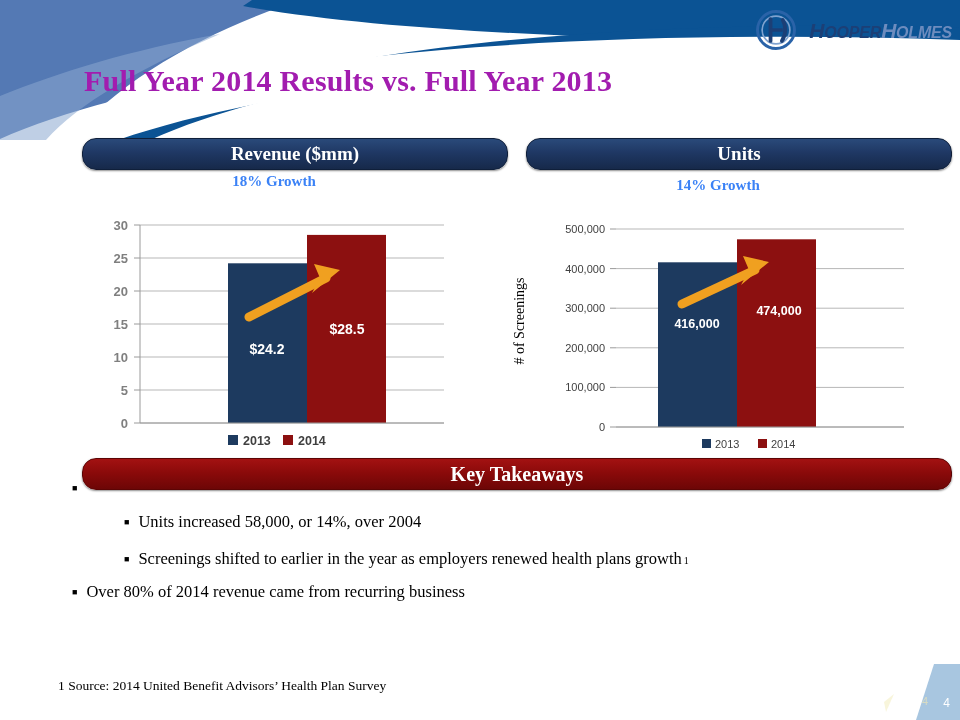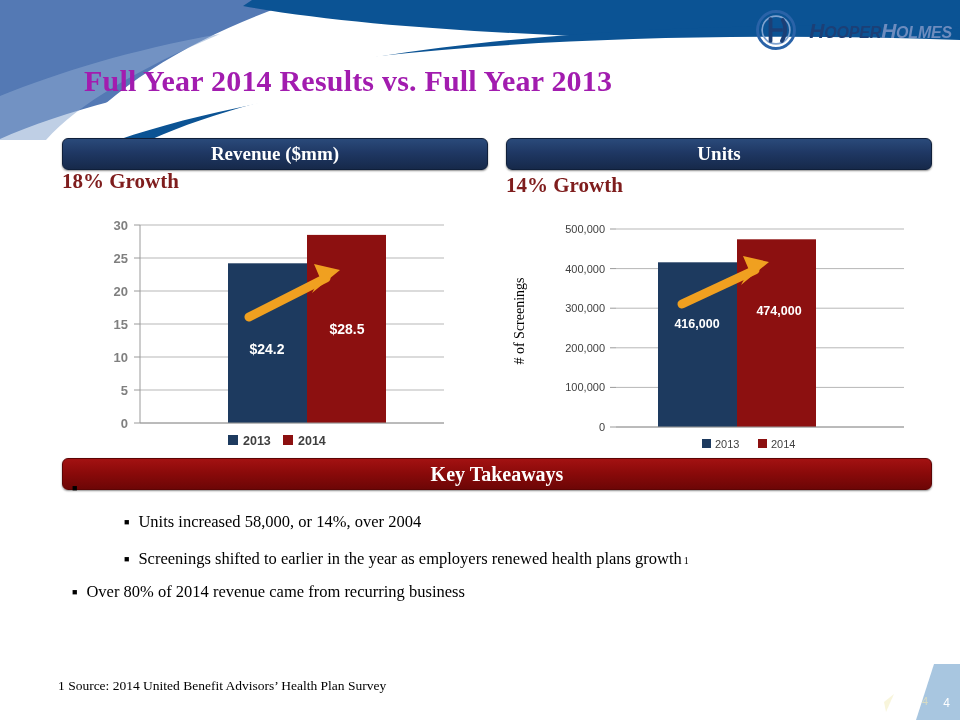--- a/index.html
+++ b/index.html
@@ -83,51 +83,53 @@
     color: #a21caf;
     letter-spacing: .2px;
     white-space: nowrap;
     z-index: 6;
   }
 
   
   .banner {
     position: absolute;
     height: 30px;
-    border-radius: 6px;
+    border-radius: 14px;
     display: flex; align-items: center; justify-content: center;
     color: #ffffff;
     font-family: "Liberation Serif", serif;
     font-weight: bold;
     font-size: 19px;
     box-shadow: 0 1px 2px rgba(0,0,0,.45);
     z-index: 6;
+    margin-left: 20px;
   }
   .banner-navy {
     background: linear-gradient(180deg,#2a4a7a 0%, #1f3864 45%, #16294a 100%);
     border: 1px solid #0f1f3a;
   }
   .banner-red {
     background: linear-gradient(180deg,#a31212 0%, #8b0a0a 45%, #6d0606 100%);
     border: 1px solid #5c0404;
   }
   #banner-revenue { left: 62px; top: 138px; width: 424px; }
   #banner-units   { left: 506px; top: 138px; width: 424px; }
   #banner-key     { left: 62px; top: 458px; width: 868px; height: 30px; font-size: 20px; }
 
   
   .chart-block { position: absolute; }
   #chart-revenue { left: 62px; top: 170px; width: 424px; height: 262px; }
   #chart-units   { left: 506px; top: 174px; width: 424px; height: 262px; }
 
   .growth-label {
+    text-align: center;
     font-family: "Liberation Serif", serif;
     font-weight: bold;
-    font-size: 21px;
-    color: #7f1d1d;
+    font-size: 15px;
+    color: #3b82f6;
     height: 22px;
     line-height: 22px;
   }
   .chart-svg { display: block; width: 424px; height: 240px; }
 
   
   .bullets {
     position: absolute;
     left: 62px; top: 472px;
     width: 880px;

